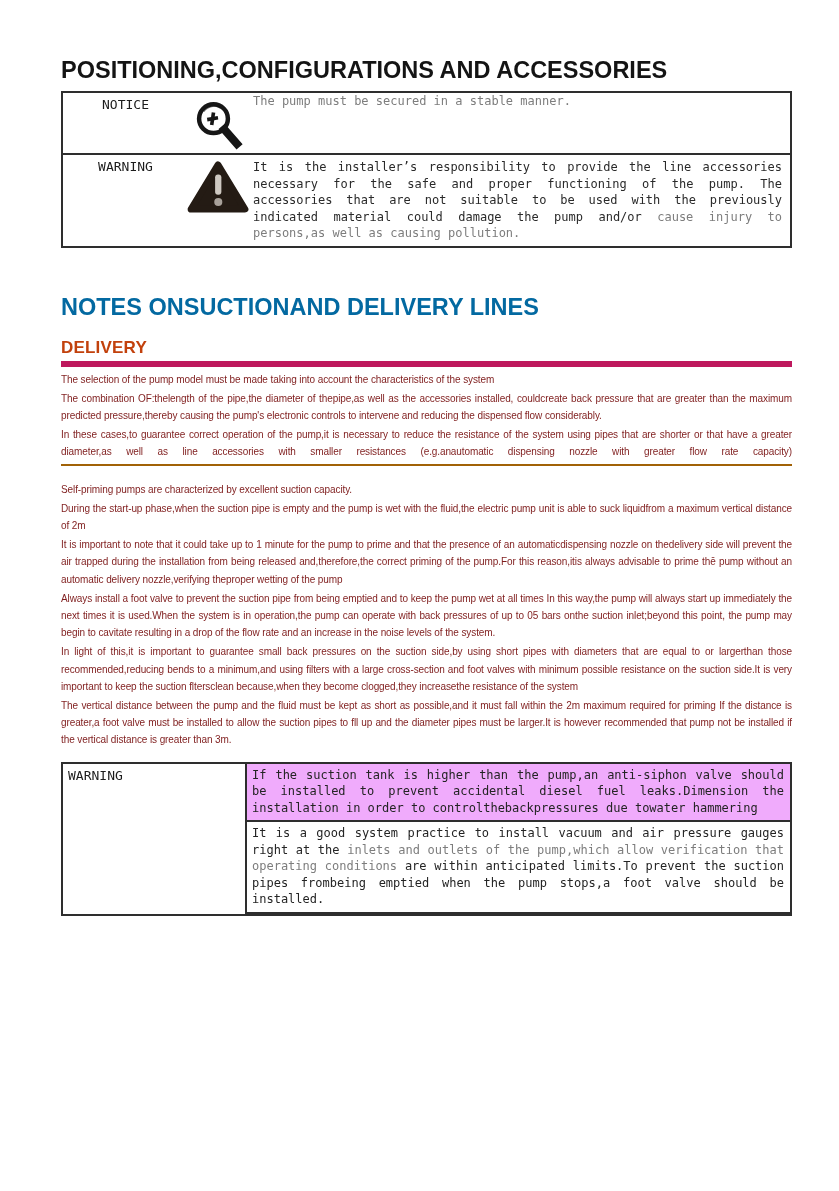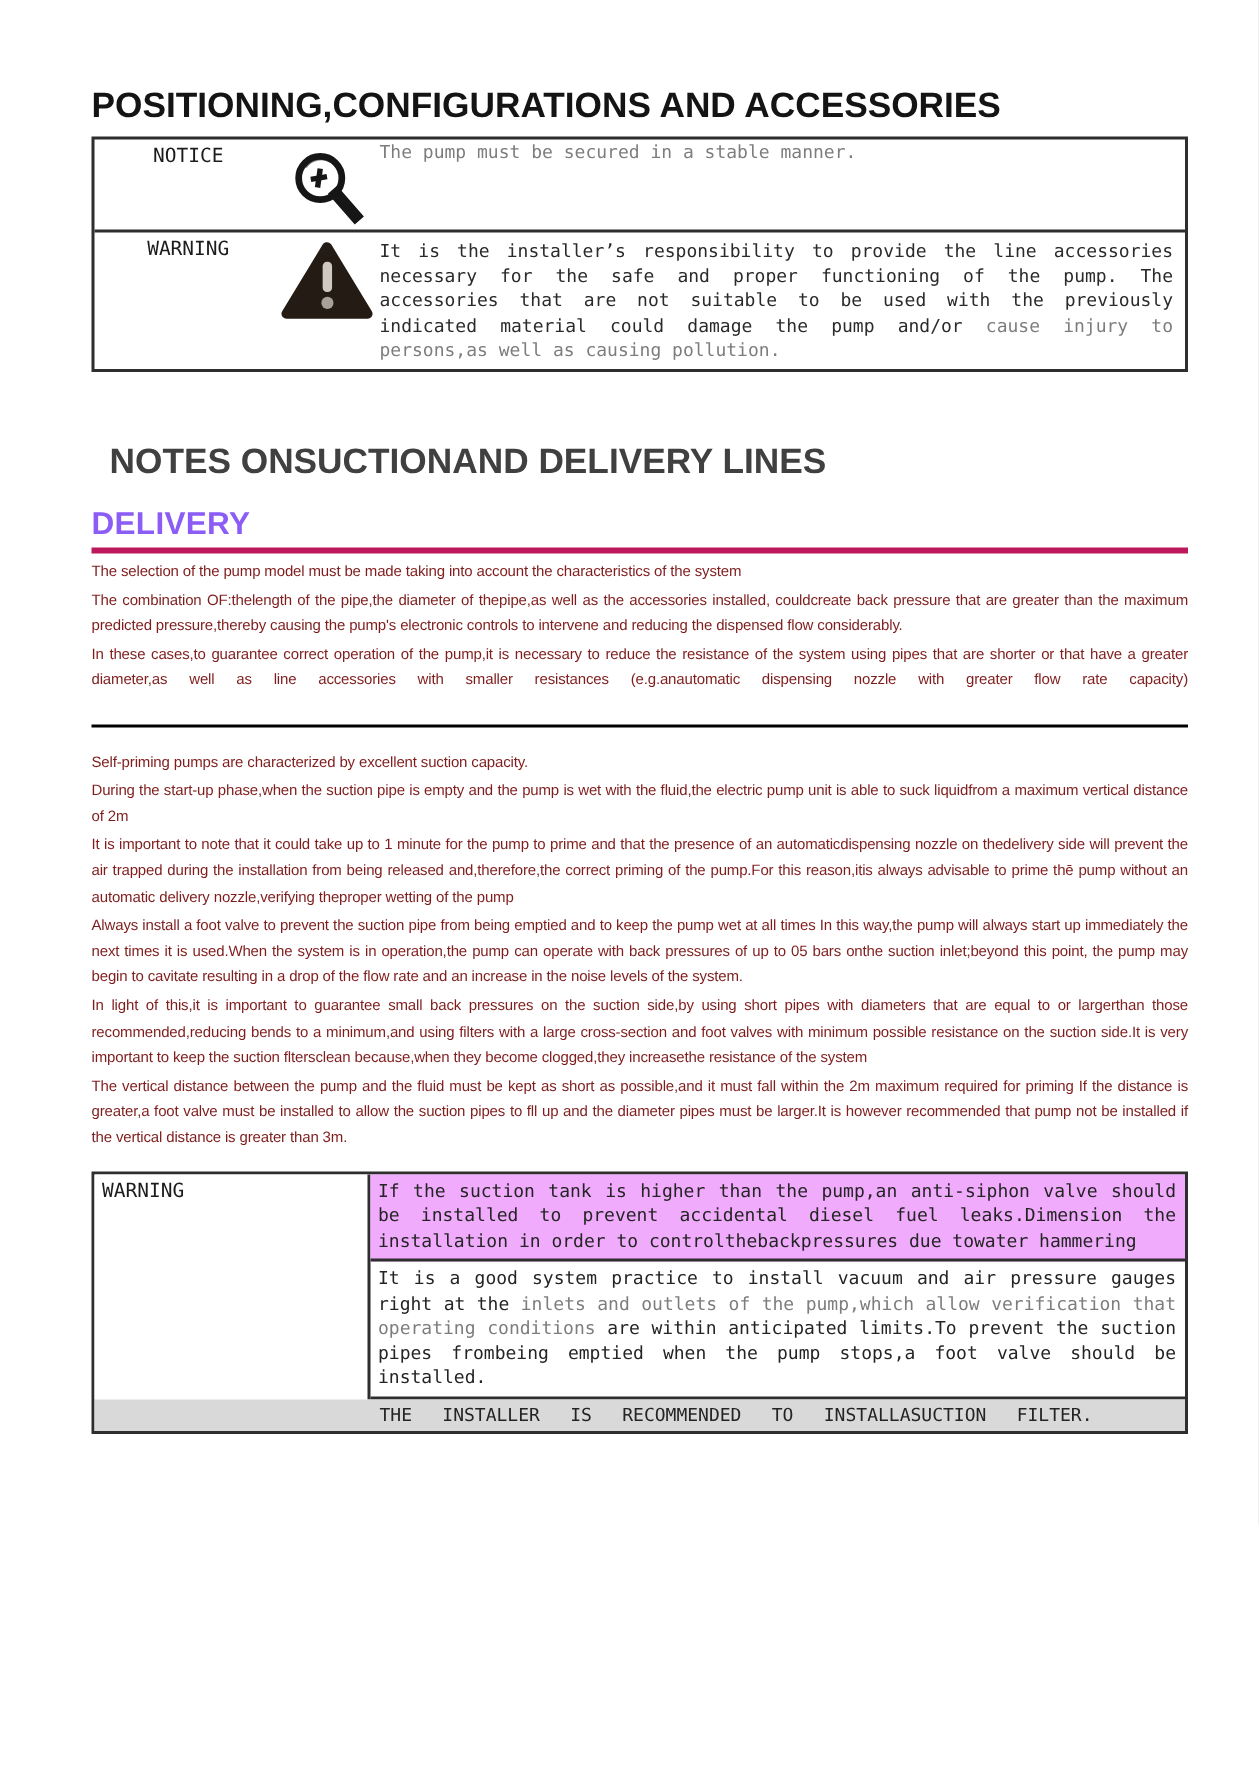--- a/index.html
+++ b/index.html
@@ -7,46 +7,46 @@
   .page {
     width:839px; height:1191px; background:#ffffff; margin:0 auto;
     padding:57px 47px 20px 61px;
     font-family:"Liberation Sans", sans-serif;
     color:#262626; overflow:hidden;
   }
   h1.doc-h1 {
     font-size:23.5px; font-weight:bold; color:#141414;
     letter-spacing:0px; margin:0 0 7px 0; white-space:nowrap;
   }
-  h2.doc-h1 { font-size:23.5px; font-weight:bold; color:#404040; margin:46px 0 17px 12px; white-space:nowrap; }
+  h2.doc-h1 { font-size:23.5px; font-weight:bold; color:#0369a1; margin:46px 0 17px 0; white-space:nowrap; }
 
   
   .t-table { border:2px solid #2e2e2e; width:100%; }
   .t-row { display:grid; grid-template-columns:122px 66px 1fr; min-height:38px; }
   .t-row + .t-row { border-top:2px solid #2e2e2e; }
   .t-row.notice { min-height:60px; }
   .t-row.warning { min-height:66px; }
   .mono { font-family:"DejaVu Sans Mono", monospace; font-size:12px; line-height:16.5px; }
   .t-label { padding:4px 2px 2px 5px; font-family:"DejaVu Sans Mono", monospace; font-size:13px; color:#1c1c1c;text-align:center; }
   .t-icon { display:flex; justify-content:center; align-items:flex-start; padding-top:5px; }
   .t-text { padding:4px 8px 4px 2px; text-align:justify; color:#2a2a2a; }
   .t-text.topline { padding-top:0; }
   .gray-txt { color:#7d7d7d; }
 
   
   h3.sec-h {
-    font-size:21px; font-weight:bold; color:#8b5cf6; letter-spacing:0.2px;
-    border-bottom:4px solid #be185d; padding-bottom:3px; margin:0 0 4px 0;
+    font-size:17px; font-weight:bold; color:#c2410c; letter-spacing:0.2px;
+    border-bottom:6px solid #be185d; padding-bottom:3px; margin:0 0 4px 0;
   }
   .body-p {
     font-size:10px; line-height:17.2px; letter-spacing:-0.1px;
     text-align:justify; color:#7f1d1d;
   }
   .body-p + .body-p { margin-top:2px; }
-  .end-rule { border-bottom:2px solid #000000; padding-bottom:20px; text-align-last:justify; }
+  .end-rule { border-bottom:2px solid #a16207; padding-bottom:3px; text-align-last:justify; }
   .sec { margin-top:0; }
   #suction-section { margin-top:15px; }
   #delivery-section { margin-top:0; }
 
   
   .b-table { display:grid; grid-template-columns:184px 1fr; border:2px solid #2e2e2e; margin-top:13px; width:100%; }
   .b-label { grid-row:1 / 3; border-right:2px solid #2e2e2e; padding:4px 2px 2px 5px;
              font-family:"DejaVu Sans Mono", monospace; font-size:13px; color:#1c1c1c; background:#ffffff; }
   .b-cell { padding:3px 6px 4px 5px; text-align:justify; color:#242424; }
   .b-cell.gray-bg { background:#f0abfc; border-bottom:2px solid #2e2e2e; }
@@ -107,16 +107,15 @@
     <p class="body-p">It is important to note that it could take up to 1 minute for the pump to prime and that the presence of an automaticdispensing nozzle on thedelivery side will prevent the air trapped during the installation from being released and,therefore,the correct priming of the pump.For this reason,itis always advisable to prime thē pump without an automatic delivery nozzle,verifying theproper wetting of the pump</p>
     <p class="body-p">Always install a foot valve to prevent the suction pipe from being emptied and to keep the pump wet at all times In this way,the pump will always start up immediately the next times it is used.When the system is in operation,the pump can operate with back pressures of up to 05 bars onthe suction inlet;beyond this point, the pump may begin to cavitate resulting in a drop of the flow rate and an increase in the noise levels of the system.</p>
     <p class="body-p">In light of this,it is important to guarantee small back pressures on the suction side,by using short pipes with diameters that are equal to or largerthan those recommended,reducing bends to a minimum,and using filters with a large cross-section and foot valves with minimum possible resistance on the suction side.It is very important to keep the suction fltersclean because,when they become clogged,they increasethe resistance of the system</p>
     <p class="body-p">The vertical distance between the pump and the fluid must be kept as short as possible,and it must fall within the 2m maximum required for priming If the distance is greater,a foot valve must be installed to allow the suction pipes to fll up and the diameter pipes must be larger.It is however recommended that pump not be installed if the vertical distance is greater than 3m.</p>
   </div>
 
   <div class="b-table">
     <div class="b-label">WARNING</div>
     <div class="b-cell gray-bg mono">If the suction tank is higher than the pump,an anti-siphon valve should be installed to prevent accidental diesel fuel leaks.Dimension the installation in order to controlthebackpressures due towater hammering</div>
     <div class="b-cell white mono"><span>It is a good system practice to install vacuum and air pressure gauges right at the </span><span class="gray-txt">inlets and outlets of the pump,which allow verification that operating conditions </span><span>are within anticipated limits.To prevent the suction pipes frombeing emptied when the pump stops,a foot valve should be installed.</span></div>
-    <div class="b-footer mono">THE INSTALLER IS RECOMMENDED TO INSTALLASUCTION FILTER.</div>
   </div>
 
 </div>
 
 </body></html>

